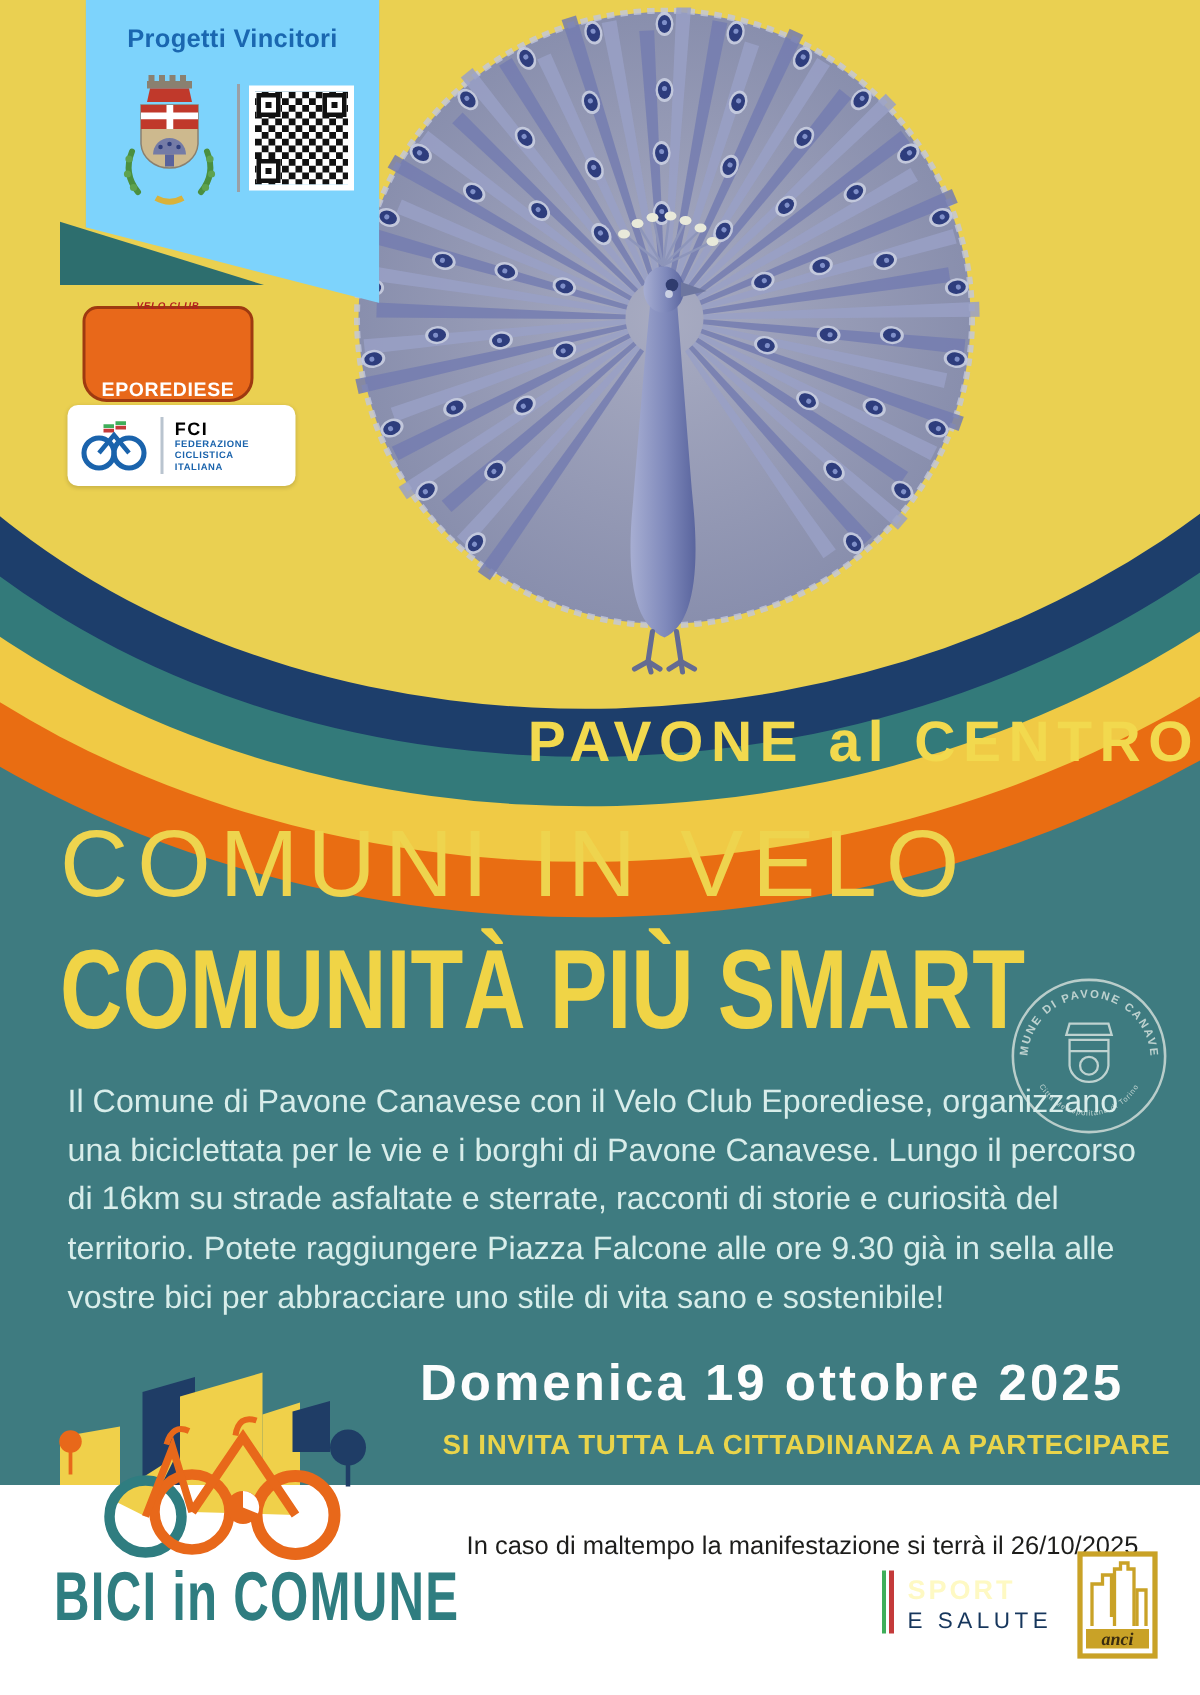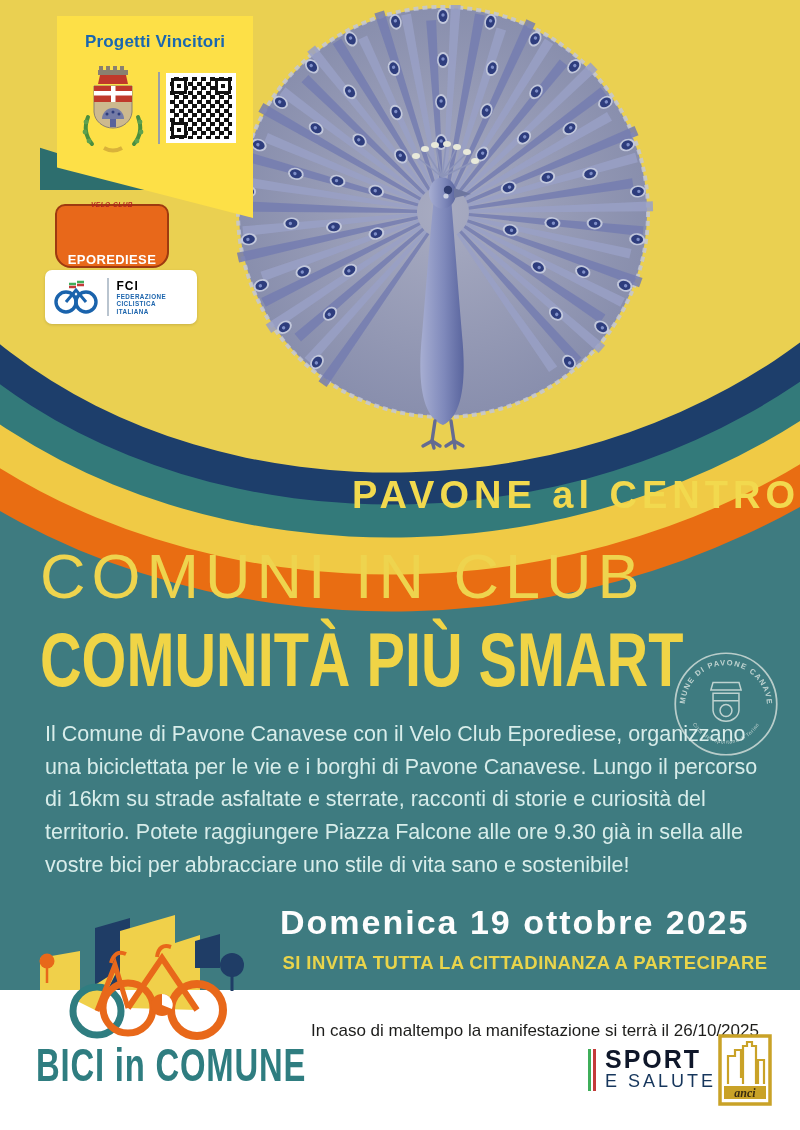--- a/index.html
+++ b/index.html
@@ -10,21 +10,21 @@
   .ring{position:absolute;border-radius:50%;left:50%;top:50%;transform:translate(-50%,-50%);}
   .ring.orange{width:1420px;height:1170px;background:#e96d12;}
   .ring.ryellow{width:1346px;height:1096px;background:#f0ca45;}
   .ring.rteal{width:1272px;height:1022px;background:#337a7a;}
   .ring.rnavy{width:1206px;height:956px;background:#1d3e6b;}
   .ring.rcore{width:1142px;height:892px;background:#ead051;}
   
   .peacock{position:absolute;left:205px;top:5px;width:465px;height:450px;}
   
   .card-wedge{position:absolute;left:40px;top:146px;width:136px;height:44px;background:#2d6e6e;clip-path:polygon(0 4%,100% 100%,0 100%);z-index:4;}
-  .badge-card{position:absolute;left:57px;top:16px;width:196px;height:202px;background:#fde047;clip-path:polygon(0 0,100% 0,100% 100%,0 75%);z-index:5;box-shadow:0 2px 5px rgba(0,0,0,.18);}
+  .badge-card{position:absolute;left:57px;top:0;width:196px;height:202px;background:#7dd3fc;clip-path:polygon(0 0,100% 0,100% 100%,0 75%);z-index:5;box-shadow:0 2px 5px rgba(0,0,0,.18);}
   .badge-title{margin-top:16px;text-align:center;font-size:17px;font-weight:bold;color:#1a67b0;letter-spacing:.2px;}
   .badge-row{display:flex;align-items:center;justify-content:center;gap:10px;margin-top:10px;}
   .badge-div{width:2px;height:72px;background:#9aa0a6;}
   .qr{position:relative;width:62px;height:62px;background:
       conic-gradient(#111 90deg,#fff 0 180deg,#111 0 270deg,#fff 0) 0 0/9px 9px;outline:4px solid #fff;}
   .qr i{position:absolute;width:16px;height:16px;border:3px solid #111;background:#fff;box-sizing:border-box;}
   .qr i::after{content:"";position:absolute;left:3px;top:3px;width:4px;height:4px;background:#111;}
   .qr i.f1{left:1px;top:1px}.qr i.f2{right:1px;top:1px}.qr i.f3{left:1px;bottom:1px}
   
   .velo{position:absolute;left:55px;top:204px;width:114px;height:64px;background:#e8681a;border:2px solid #9e3a10;border-radius:10px 10px 16px 16px;z-index:5;display:flex;flex-direction:column;align-items:center;justify-content:center;box-sizing:border-box;gap:44px;}
@@ -36,36 +36,36 @@
   .fci .sep{width:1.5px;height:38px;background:#b9c4cf;}
   .fci .txt b{display:block;font-size:12px;color:#000000;letter-spacing:1px;}
   .fci .txt span{display:block;font-size:6.3px;color:#1a63ac;letter-spacing:.4px;line-height:7.5px;font-weight:bold;}
   
   .subtitle{position:absolute;left:0;top:474px;width:100%;text-align:right;font-size:38px;font-weight:bold;color:#f2d94e;letter-spacing:5px;z-index:3;}
   .title1{position:absolute;left:40px;top:540px;width:720px;font-size:63px;font-weight:200;color:#eed44e;letter-spacing:6px;z-index:3;white-space:nowrap;}
   .title2{position:absolute;left:40px;top:617px;font-size:67px;font-weight:800;color:#f0d446;letter-spacing:0;transform:scaleX(.86) scaleY(1.12);transform-origin:left top;z-index:3;white-space:nowrap;}
   .stamp{position:absolute;left:672px;top:650px;width:108px;height:108px;z-index:3;opacity:.85;}
   .body-text{position:absolute;left:45px;top:718px;width:728px;font-size:21.5px;line-height:1.52;color:#d8edea;z-index:3;}
   .date-line{position:absolute;left:280px;top:903px;width:500px;text-align:left;font-size:34px;font-weight:bold;color:#fdfdfd;letter-spacing:2px;z-index:3;}
-  .invite-line{position:absolute;left:270px;top:952px;width:510px;text-align:center;font-size:18.5px;font-weight:bold;color:#e9d44b;letter-spacing:.4px;z-index:3;}
+  .invite-line{position:absolute;left:270px;top:952px;width:510px;text-align:right;font-size:18.5px;font-weight:bold;color:#e9d44b;letter-spacing:.4px;z-index:3;}
   
   .footer{position:absolute;left:0;top:990px;width:100%;height:140px;background:#fff;z-index:2;}
   .bici-art{position:absolute;left:25px;top:913px;width:238px;height:128px;z-index:6;}
   .bici-word{position:absolute;left:36px;top:1040px;font-size:40px;font-weight:800;color:#2f7d80;letter-spacing:1px;transform:scaleX(.82) scaleY(1.15);transform-origin:left top;z-index:6;white-space:nowrap;}
   .weather{position:absolute;left:280px;top:998px;width:510px;text-align:center;font-size:17px;color:#1d1d1b;z-index:6;margin-top:23px;}
   .ministro{position:absolute;left:362px;top:1046px;display:flex;align-items:center;gap:8px;z-index:6;}
   .ministro .mtxt{width:128px;}
   .ministro .bars{display:flex;justify-content:space-between;margin-bottom:6px;}
   .ministro .bars .g{width:52px;height:3px;background:#3fae5a;}
   .ministro .bars .r{width:44px;height:3px;background:#c43a3a;}
   .ministro .mlabel{font-size:9px;font-weight:bold;color:#4a4a4a;white-space:nowrap;}
   .sport{position:absolute;left:588px;top:1047px;display:flex;align-items:center;gap:9px;z-index:6;}
   .sport .bar{width:8px;height:42px;background:linear-gradient(90deg,#3fae5a 0 3px,#fff 3px 5px,#c43a3a 5px);}
-  .sport .s1{font-size:25px;font-weight:800;color:#0f172a;letter-spacing:2px;line-height:24px;}
-  .sport .s2{font-size:18px;color:#16365c;letter-spacing:3px;}
+  .sport .s1{font-size:18px;font-weight:800;color:#fef9c3;letter-spacing:2px;line-height:24px;}
+  .sport .s2{font-size:15px;color:#16365c;letter-spacing:3px;}
   .anci{position:absolute;left:718px;top:1034px;z-index:6;}
   [data-name]{box-sizing:border-box;}
 </style>
 </head>
 <body>
 
 <div class="poster" data-name="event-poster">
 
   <div class="yellow-top" data-name="yellow-top-background"></div>
 
@@ -503,21 +503,21 @@
     <div class="sep" data-name="fci-divider"></div>
     <div class="txt">
       <b data-name="fci-acronym">FCI</b>
       <span data-name="fci-word1">FEDERAZIONE</span>
       <span data-name="fci-word2">CICLISTICA</span>
       <span data-name="fci-word3">ITALIANA</span>
     </div>
   </div>
 
   <div class="subtitle" data-name="event-subtitle">PAVONE al CENTRO</div>
-  <div class="title1" data-name="event-title-line1">COMUNI IN CLUB</div>
+  <div class="title1" data-name="event-title-line1">COMUNI IN VELO</div>
   <div class="title2" data-name="event-title-line2">COMUNITÀ PIÙ SMART</div>
 
   <svg class="stamp" viewBox="0 0 100 100" data-name="comune-stamp">
     <defs>
       <path id="stampTop" d="M 12,52 A 38,38 0 1 1 88,52"></path>
       <path id="stampBot" d="M 16,60 A 35,35 0 0 0 84,60"></path>
     </defs>
     <circle cx="50" cy="50" r="47" fill="none" stroke="#cfdcd8" stroke-width="1.6"></circle>
     <text font-size="7" fill="#d5e2de" letter-spacing="1.2" font-weight="bold">
       <textPath href="#stampTop" startOffset="50%" text-anchor="middle" data-name="stamp-top-text">COMUNE DI PAVONE CANAVESE</textPath>

